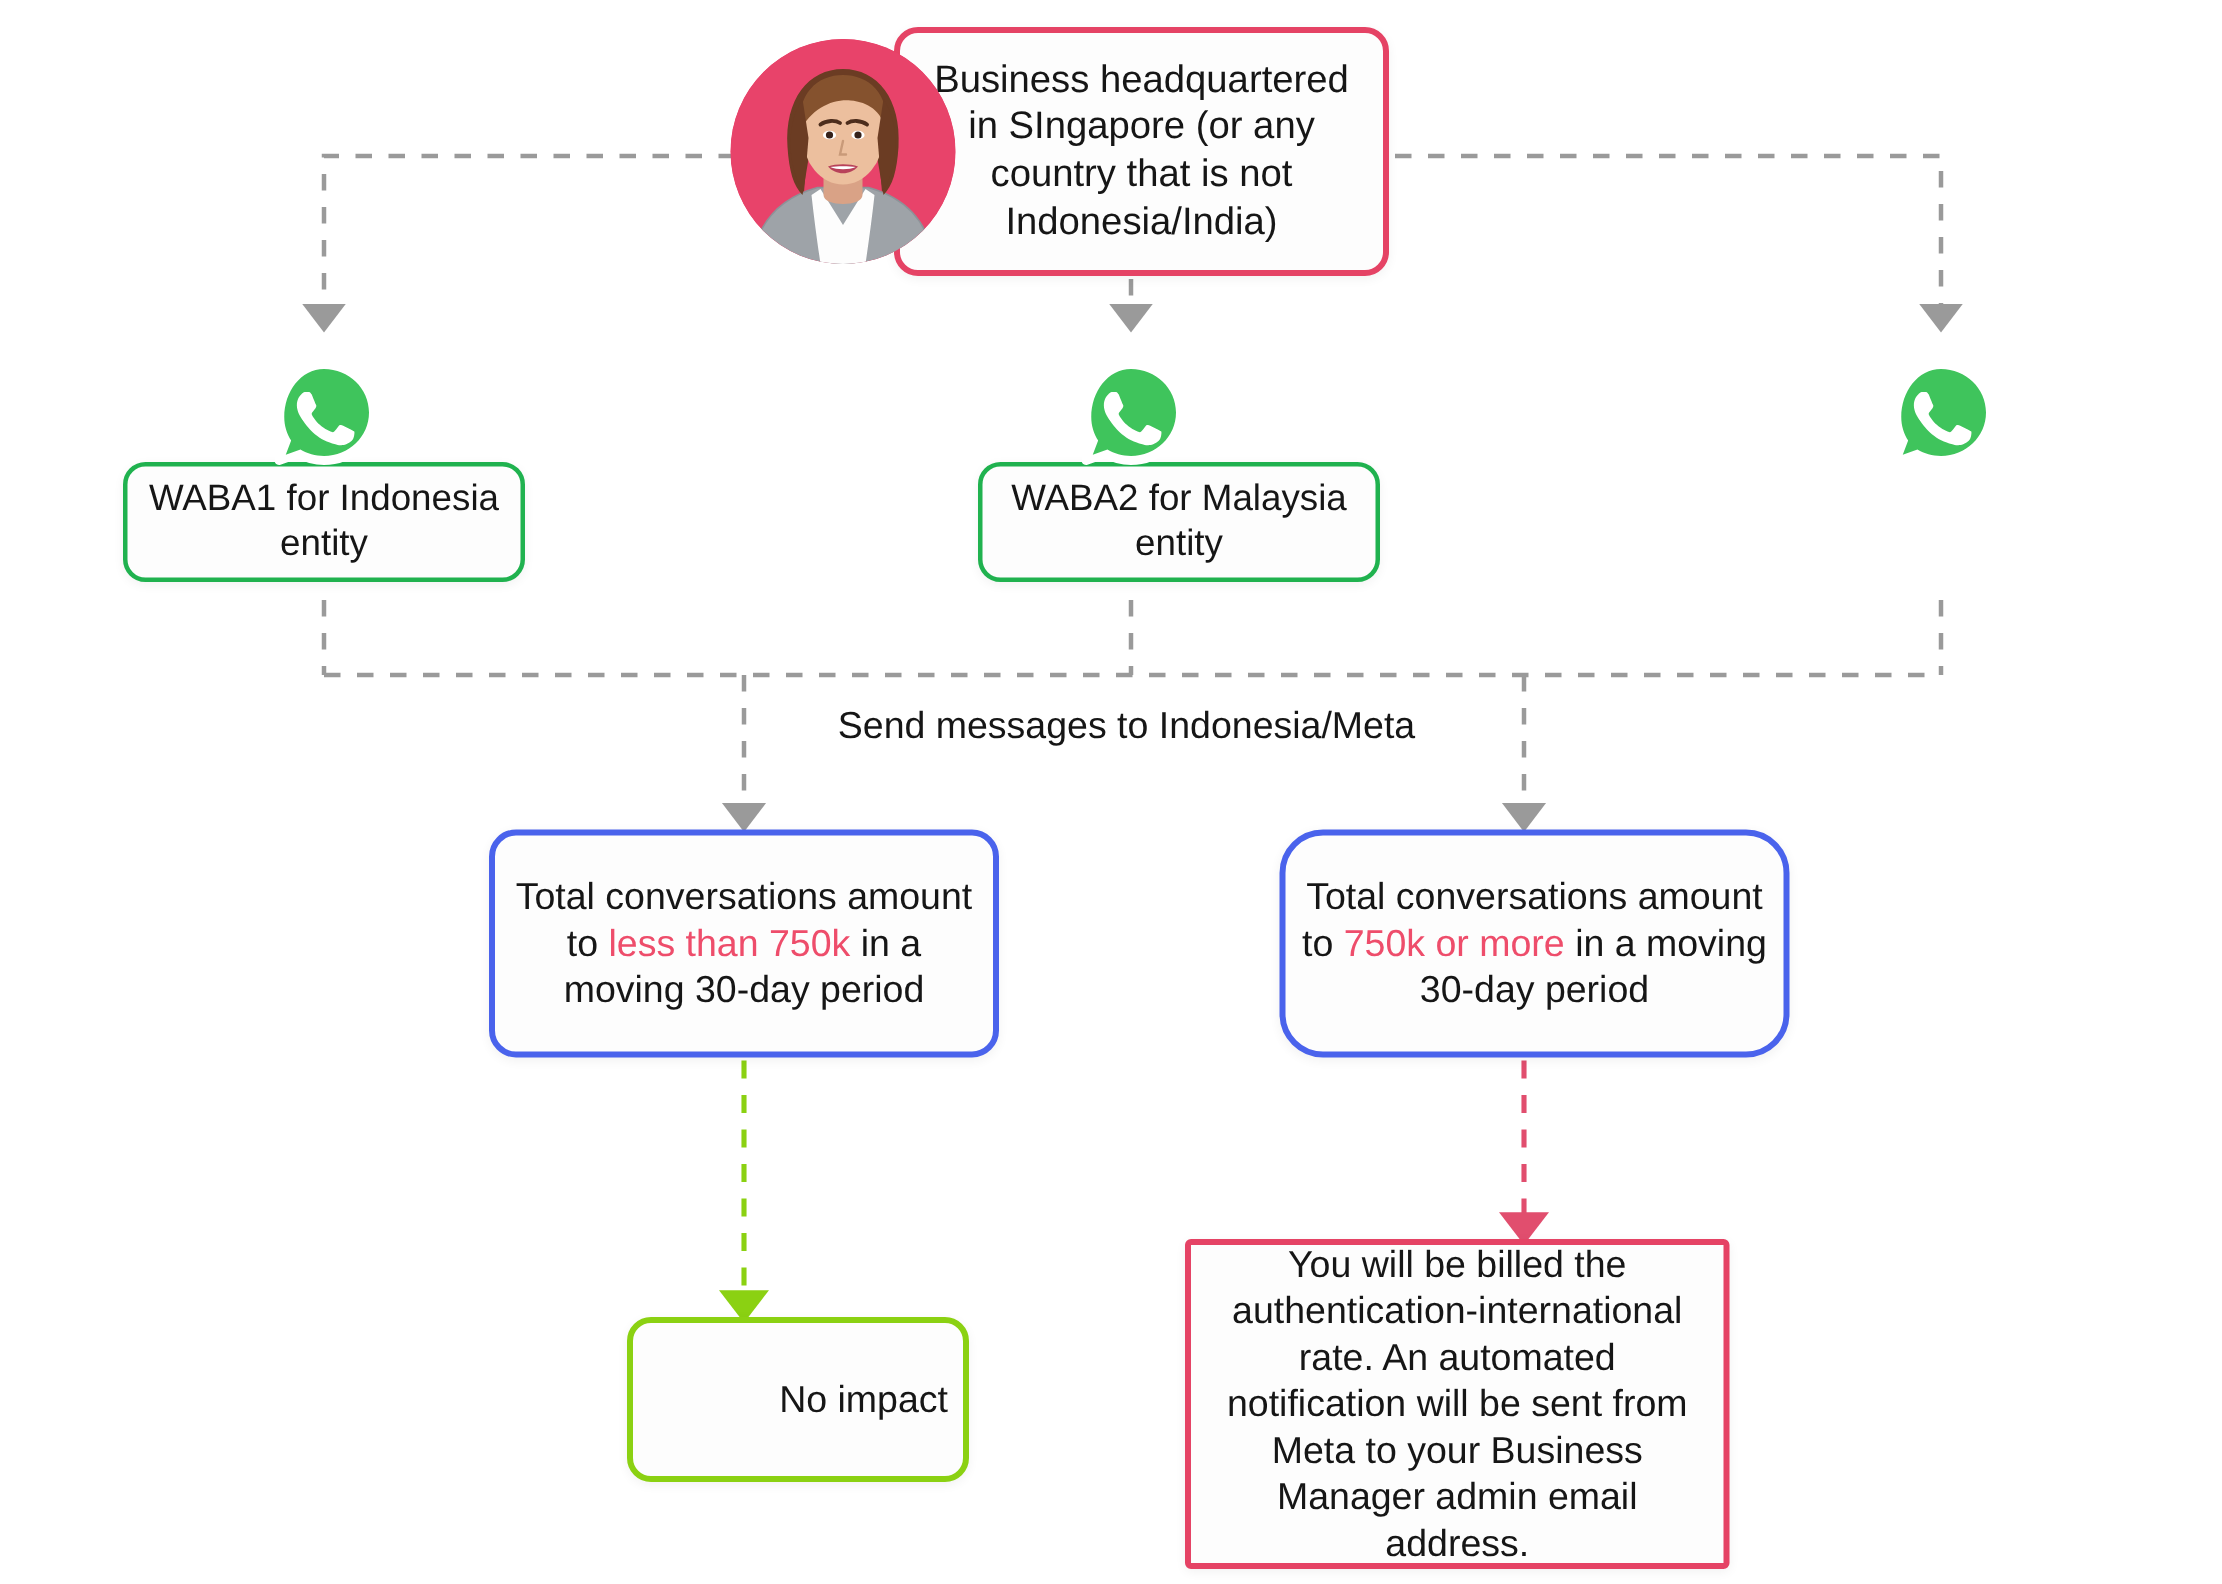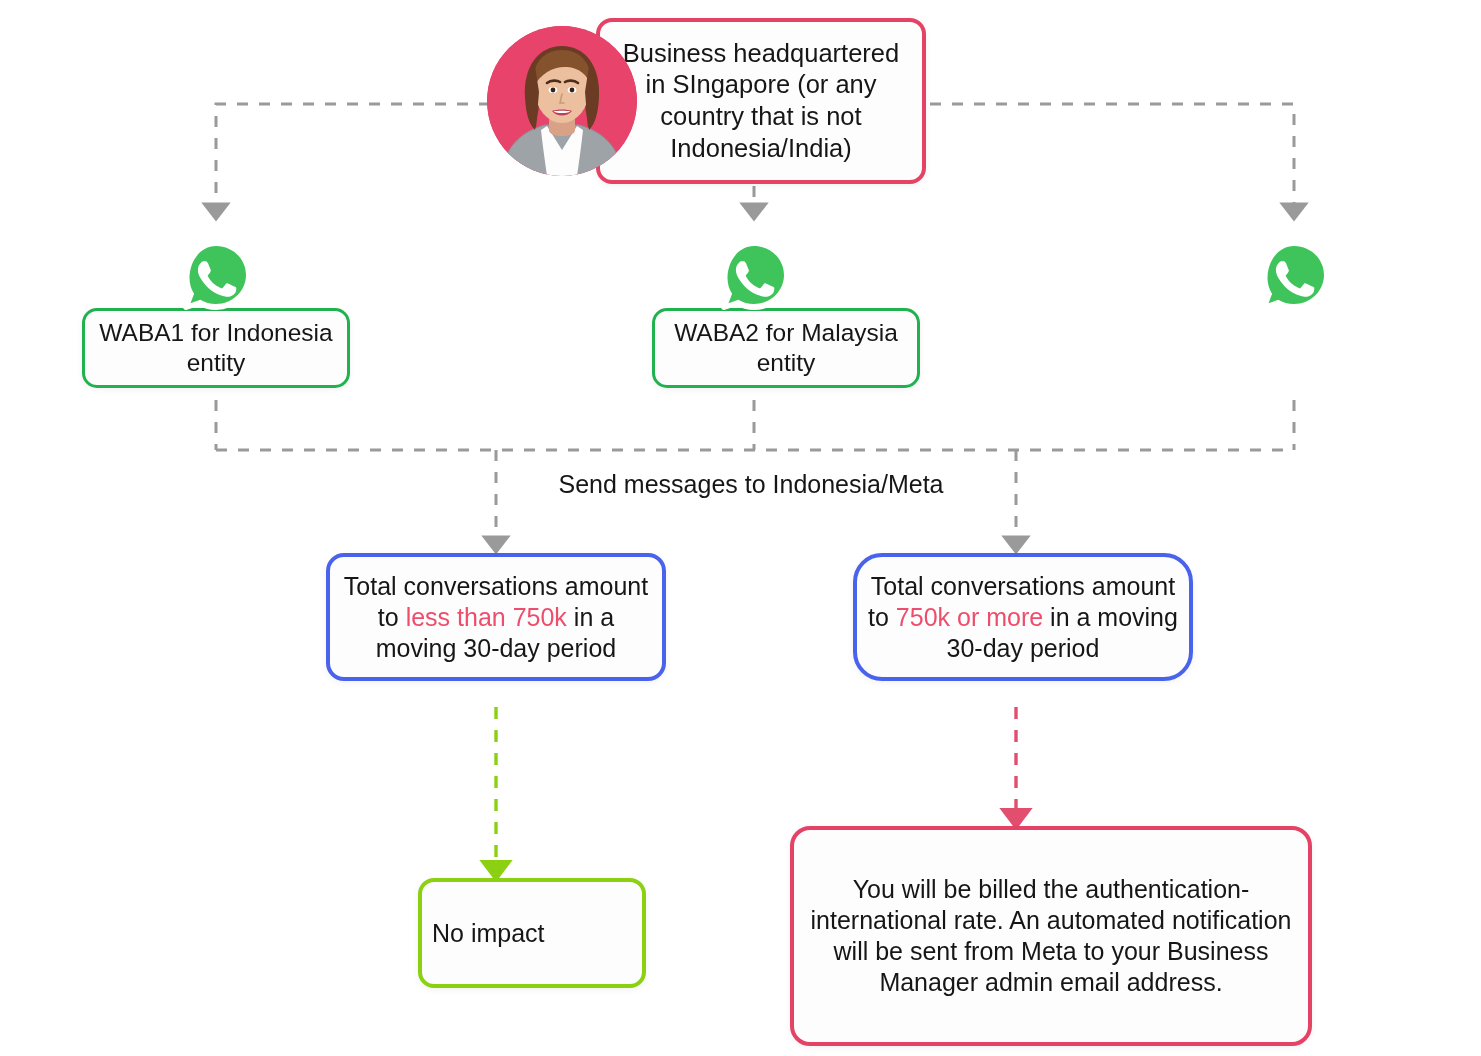--- a/index.html
+++ b/index.html
@@ -23,21 +23,21 @@
     height: 1056px;
     pointer-events: none;
   }
 
   .node {
     position: absolute;
     background: #fdfdfd;
     border-radius: 16px;
     display: flex;
     align-items: center;
-    justify-content: flex-start;
+    justify-content: flex-end;
     text-align: center;
     line-height: 1.24;
     color: #161616;
     box-shadow: 0 2px 7px rgba(0,0,0,0.055);
   }
   .node .txt { display: block; padding: 0 10px; }
 
   
   #biz-node {
     left: 596px; top: 18px;
@@ -76,21 +76,21 @@
     top: 239px;
     z-index: 7;
   }
   .wa-icon svg { display: block; width: 76px; height: 76px; }
   #wa1 { left: 178px; }
   #wa2 { left: 716px; }
   #wa3 { left: 1256px; }
 
   
   .cond {
-    width: 340px; height: 128px;
+    width: 340px; height: 152px;
     border: 4px solid #4a63ec;
     border-radius: 18px;
     font-size: 25px;
     top: 553px;
     z-index: 3;
   }
   #cond-left  { left: 326px; }
   #cond-right { left: 853px; border-radius: 29px; }
   .hl { color: #ee4d6b; }
 
@@ -99,23 +99,23 @@
     left: 382px; top: 878px;
     width: 228px; height: 110px;
     border: 4px solid #8bd112;
     border-radius: 16px;
     font-size: 25px;
     z-index: 3;
     margin-left: 36px;
   }
   #outcome-billed {
     left: 790px; top: 826px;
-    width: 522px; height: 220px;
+    width: 363px; height: 220px;
     border: 4px solid #e54365;
-    border-radius: 20px;
+    border-radius: 4px;
     font-size: 25px;
     z-index: 3;
   }
 
   
   #edge-label {
     position: absolute;
     left: 506px; top: 470px;
     width: 490px;
     text-align: center;

